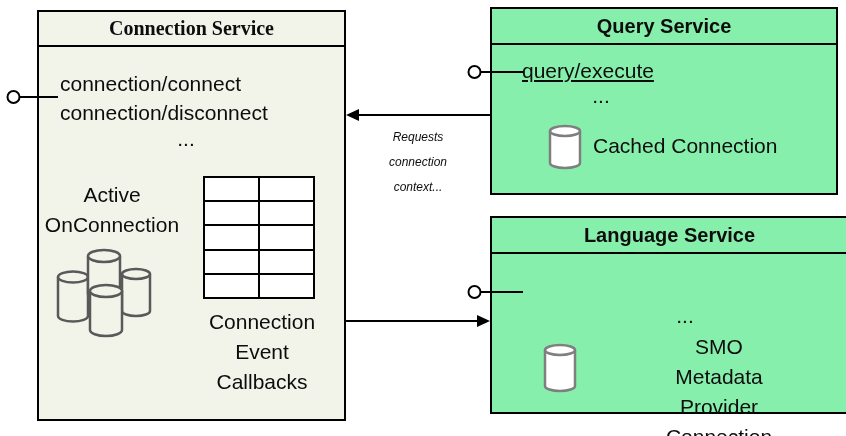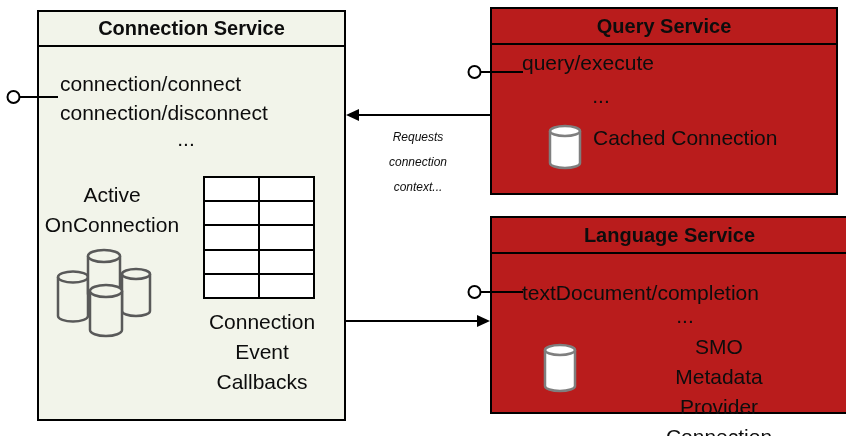--- a/index.html
+++ b/index.html
@@ -10,22 +10,22 @@
     background: #ffffff;
     font-family: "Liberation Sans", "DejaVu Sans", sans-serif;
     color: #0d0d0d;
     overflow: hidden;
   }
   .box {
     position: absolute;
     box-sizing: border-box;
     border: 2px solid #000;
   }
-  .box.conn { background: #f2f4ea; }
-  .box.svc  { background: #b91c1c; }
+  .box.conn { background: #f2f4ea; font-family: Liberation Serif, serif; }
+  .box.svc  { background: #86efac; }
   .box-header {
     box-sizing: border-box;
     border-bottom: 2px solid #000;
     text-align: center;
     font-weight: bold;
     font-size: 20px;
   }
   .overlay {
     position: absolute;
     left: 0; top: 0;
@@ -137,25 +137,24 @@
 
   <div class="t" style="left:60px; top:69px;">connection/connect</div>
   <div class="t" style="left:60px; top:98px;">connection/disconnect</div>
   <div class="t center" style="left:186px; top:124px;">...</div>
   <div class="t center lh30" style="left:112px; top:180px;">Active
 OnConnection</div>
   <div class="t center lh30" style="left:262px; top:307px;">Connection
 Event
 Callbacks</div>
 
-  <div class="t" style="left:522px; top:48px;">query/execute</div>
+  <div class="t" style="left:522px; top:56px;text-decoration:underline;">query/execute</div>
   <div class="t center" style="left:601px; top:81px;">...</div>
-  <div class="t" style="left:593px; top:123px;">Cached Connection</div>
+  <div class="t" style="left:593px; top:131px;">Cached Connection</div>
 
-  <div class="t" style="left:522px; top:278px;">textDocument/completion</div>
   <div class="t center" style="left:685px; top:301px;">...</div>
   <div class="t center lh30" style="left:719px; top:332px;">SMO Metadata
 Provider Connection</div>
 
   <div class="t center note" style="left:418px; top:125px;">Requests
 connection
 context...</div>
 
 </div>
 

